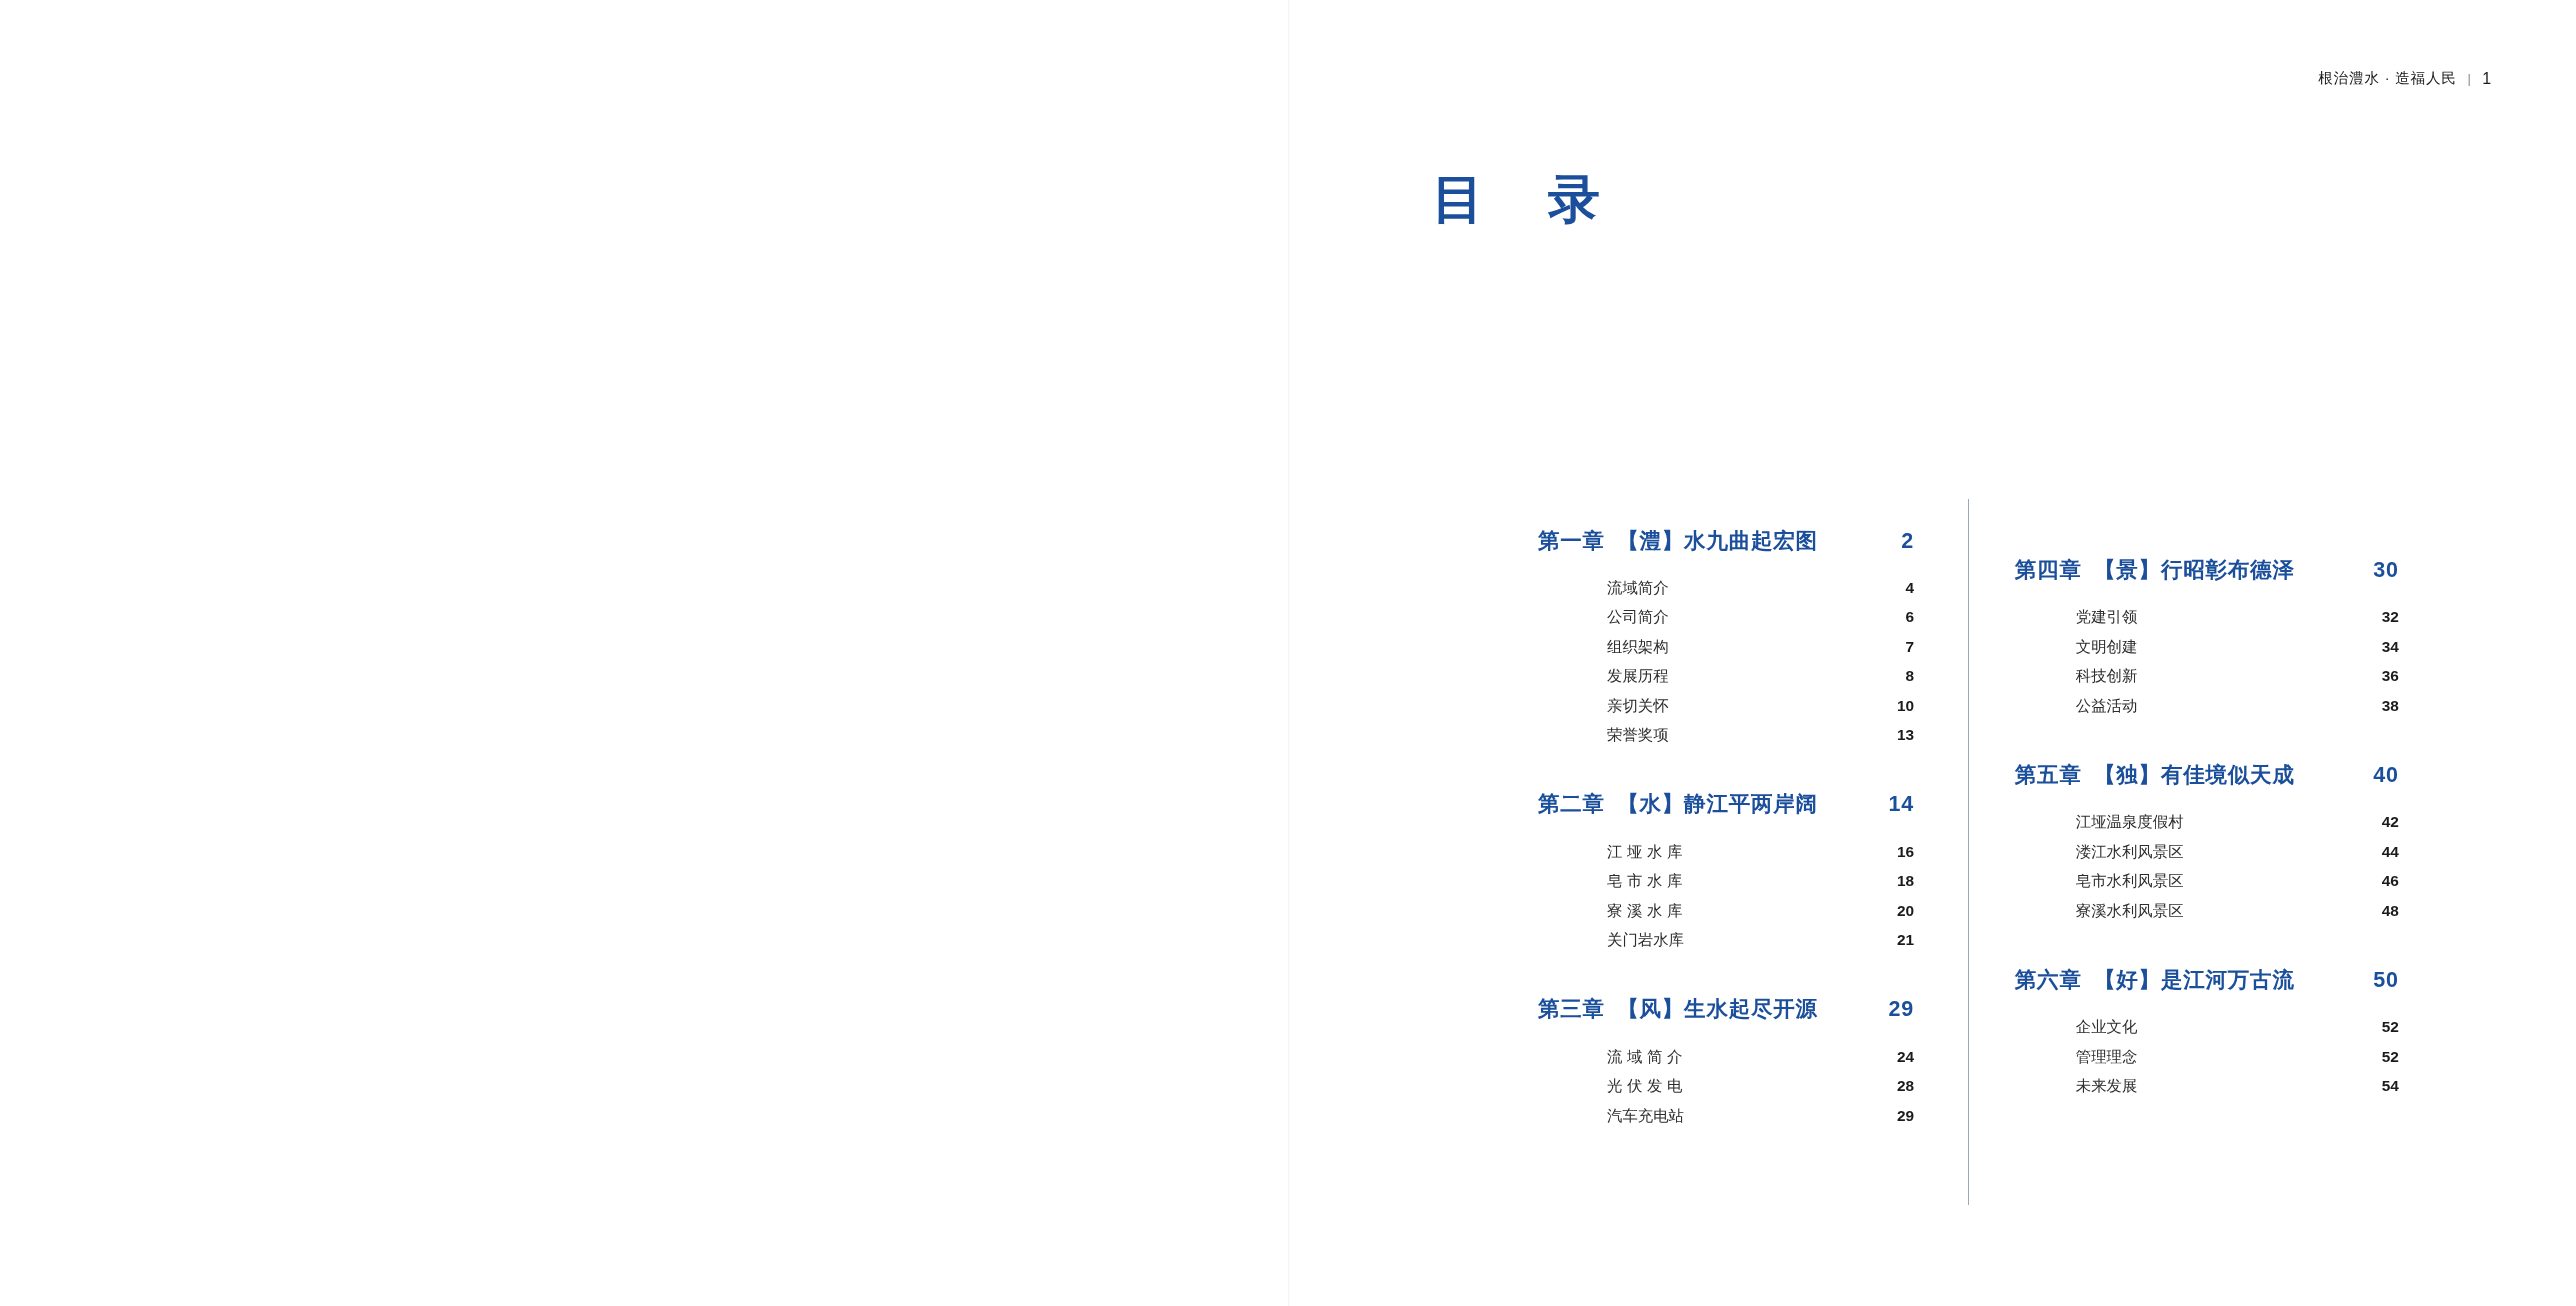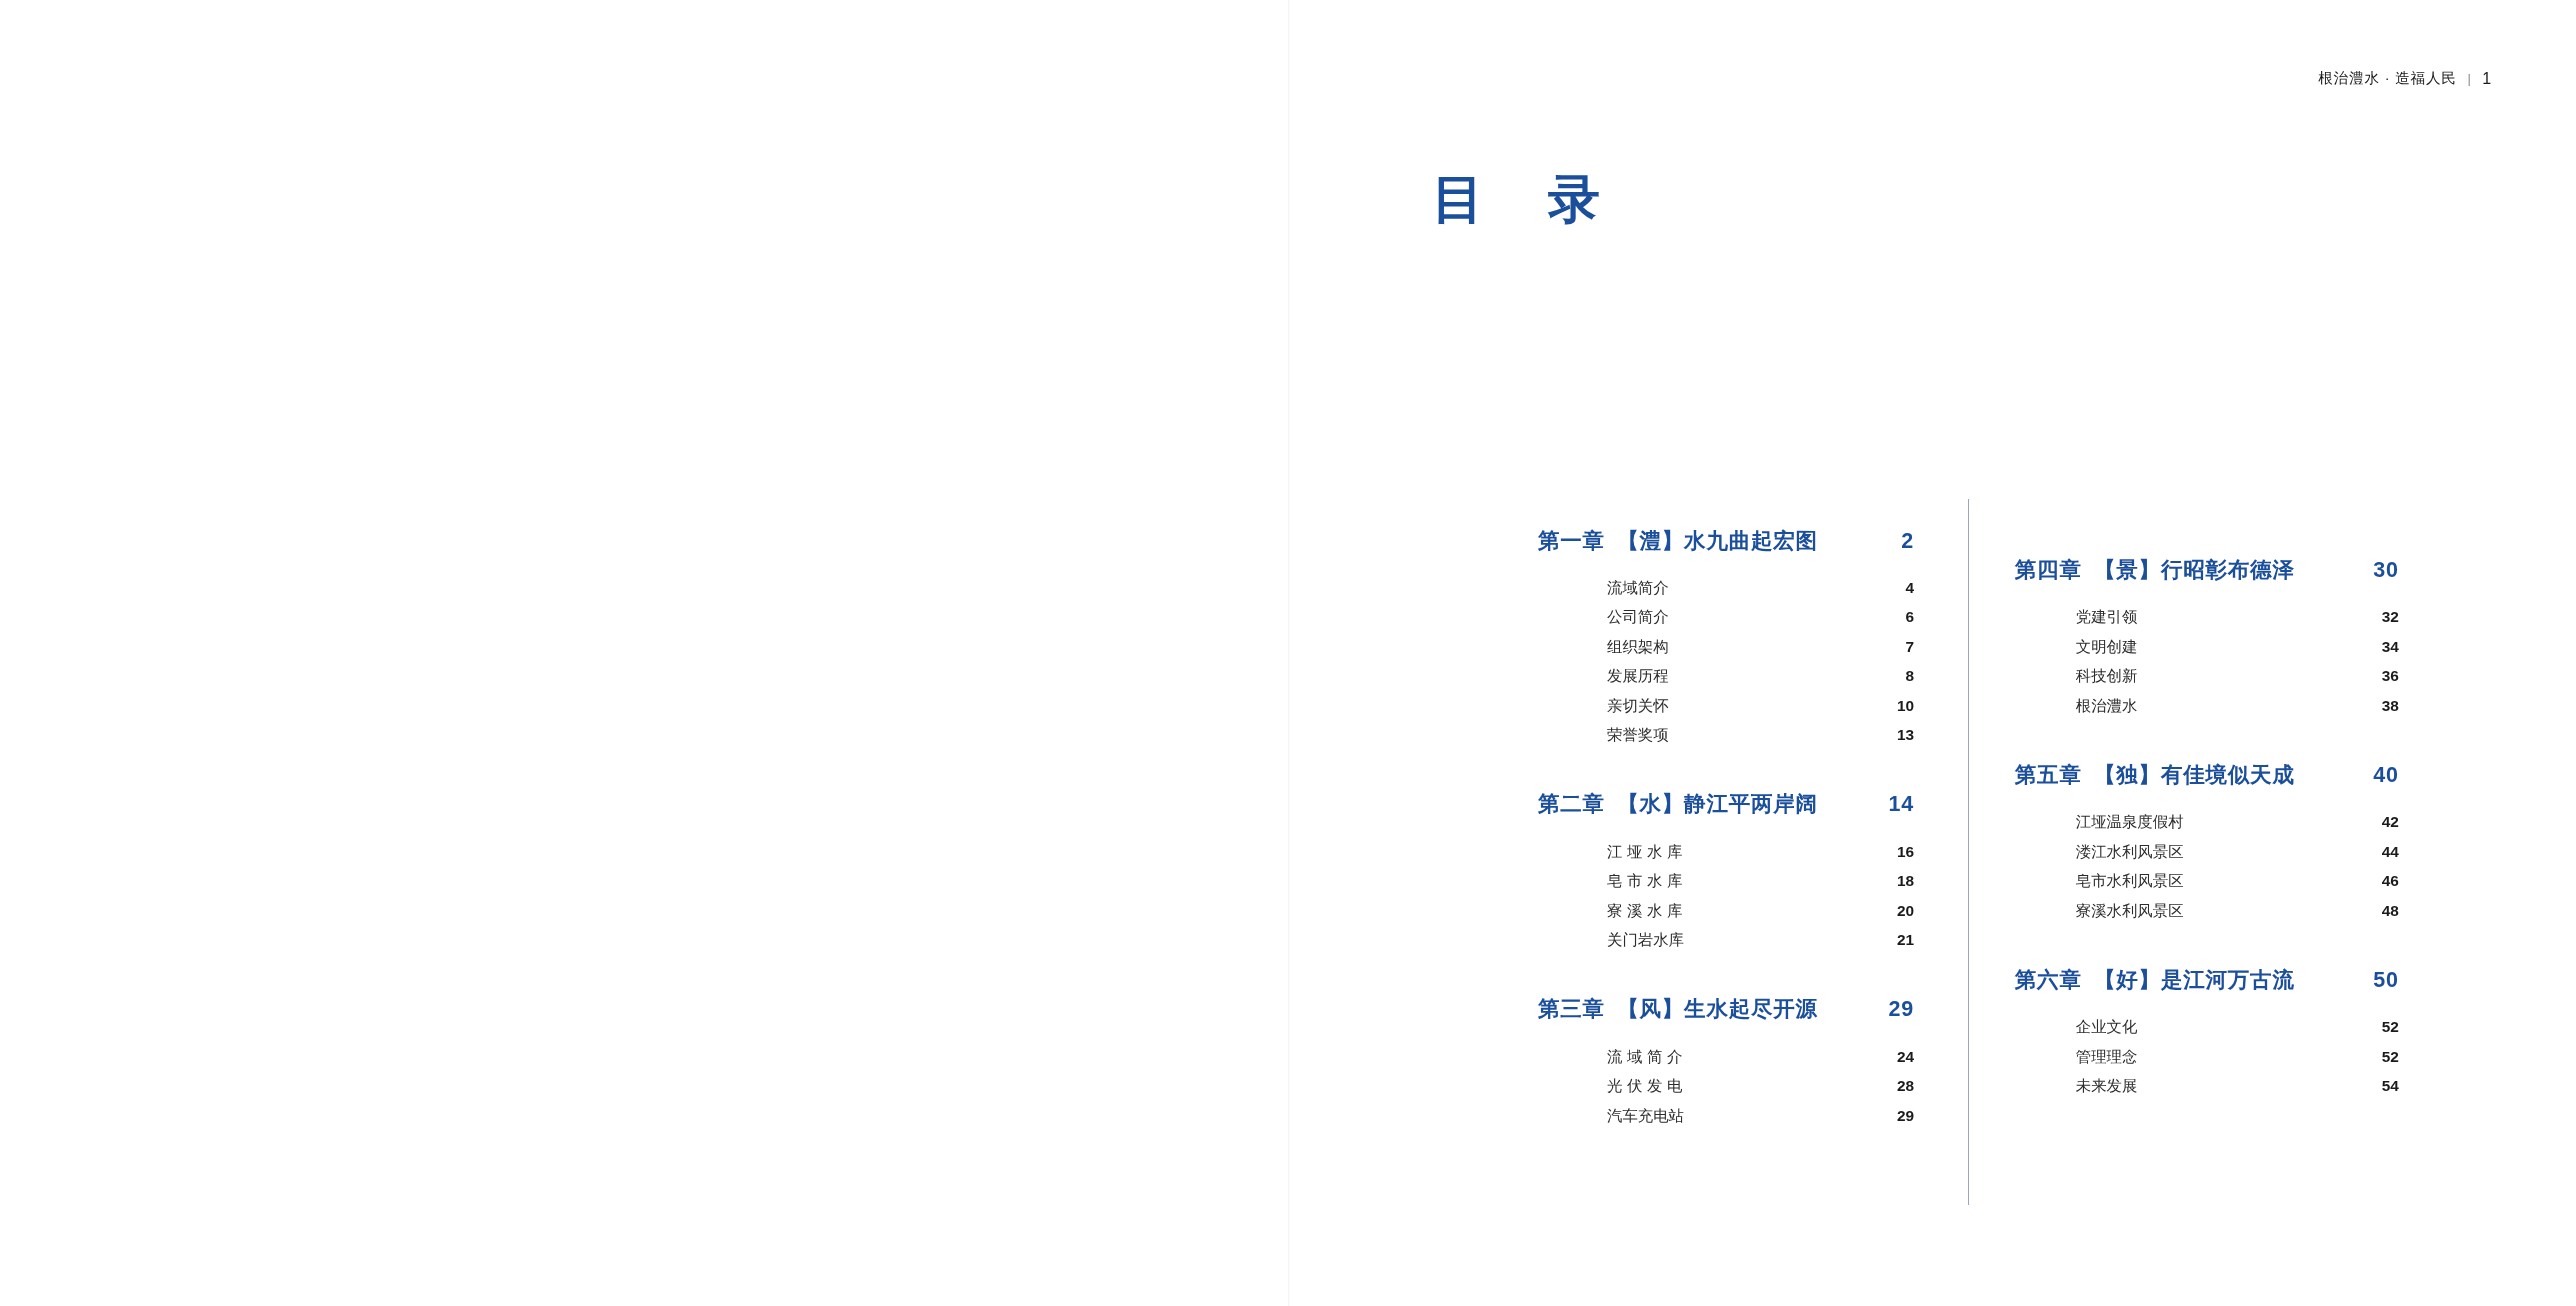--- a/index.html
+++ b/index.html
@@ -286,21 +286,21 @@
               </div>
               <div class="entry">
                 <span class="e-label">文明创建</span>
                 <span class="e-page">34</span>
               </div>
               <div class="entry">
                 <span class="e-label">科技创新</span>
                 <span class="e-page">36</span>
               </div>
               <div class="entry">
-                <span class="e-label">根治澧水</span>
+                <span class="e-label">公益活动</span>
                 <span class="e-page">38</span>
               </div>
             </div>
           </div>
 
           <div class="chapter-block">
             <div class="chapter-head">
               <span class="ch-num">第五章</span>
               <span class="ch-title">【独】有佳境似天成</span>
               <span class="ch-page">40</span>

